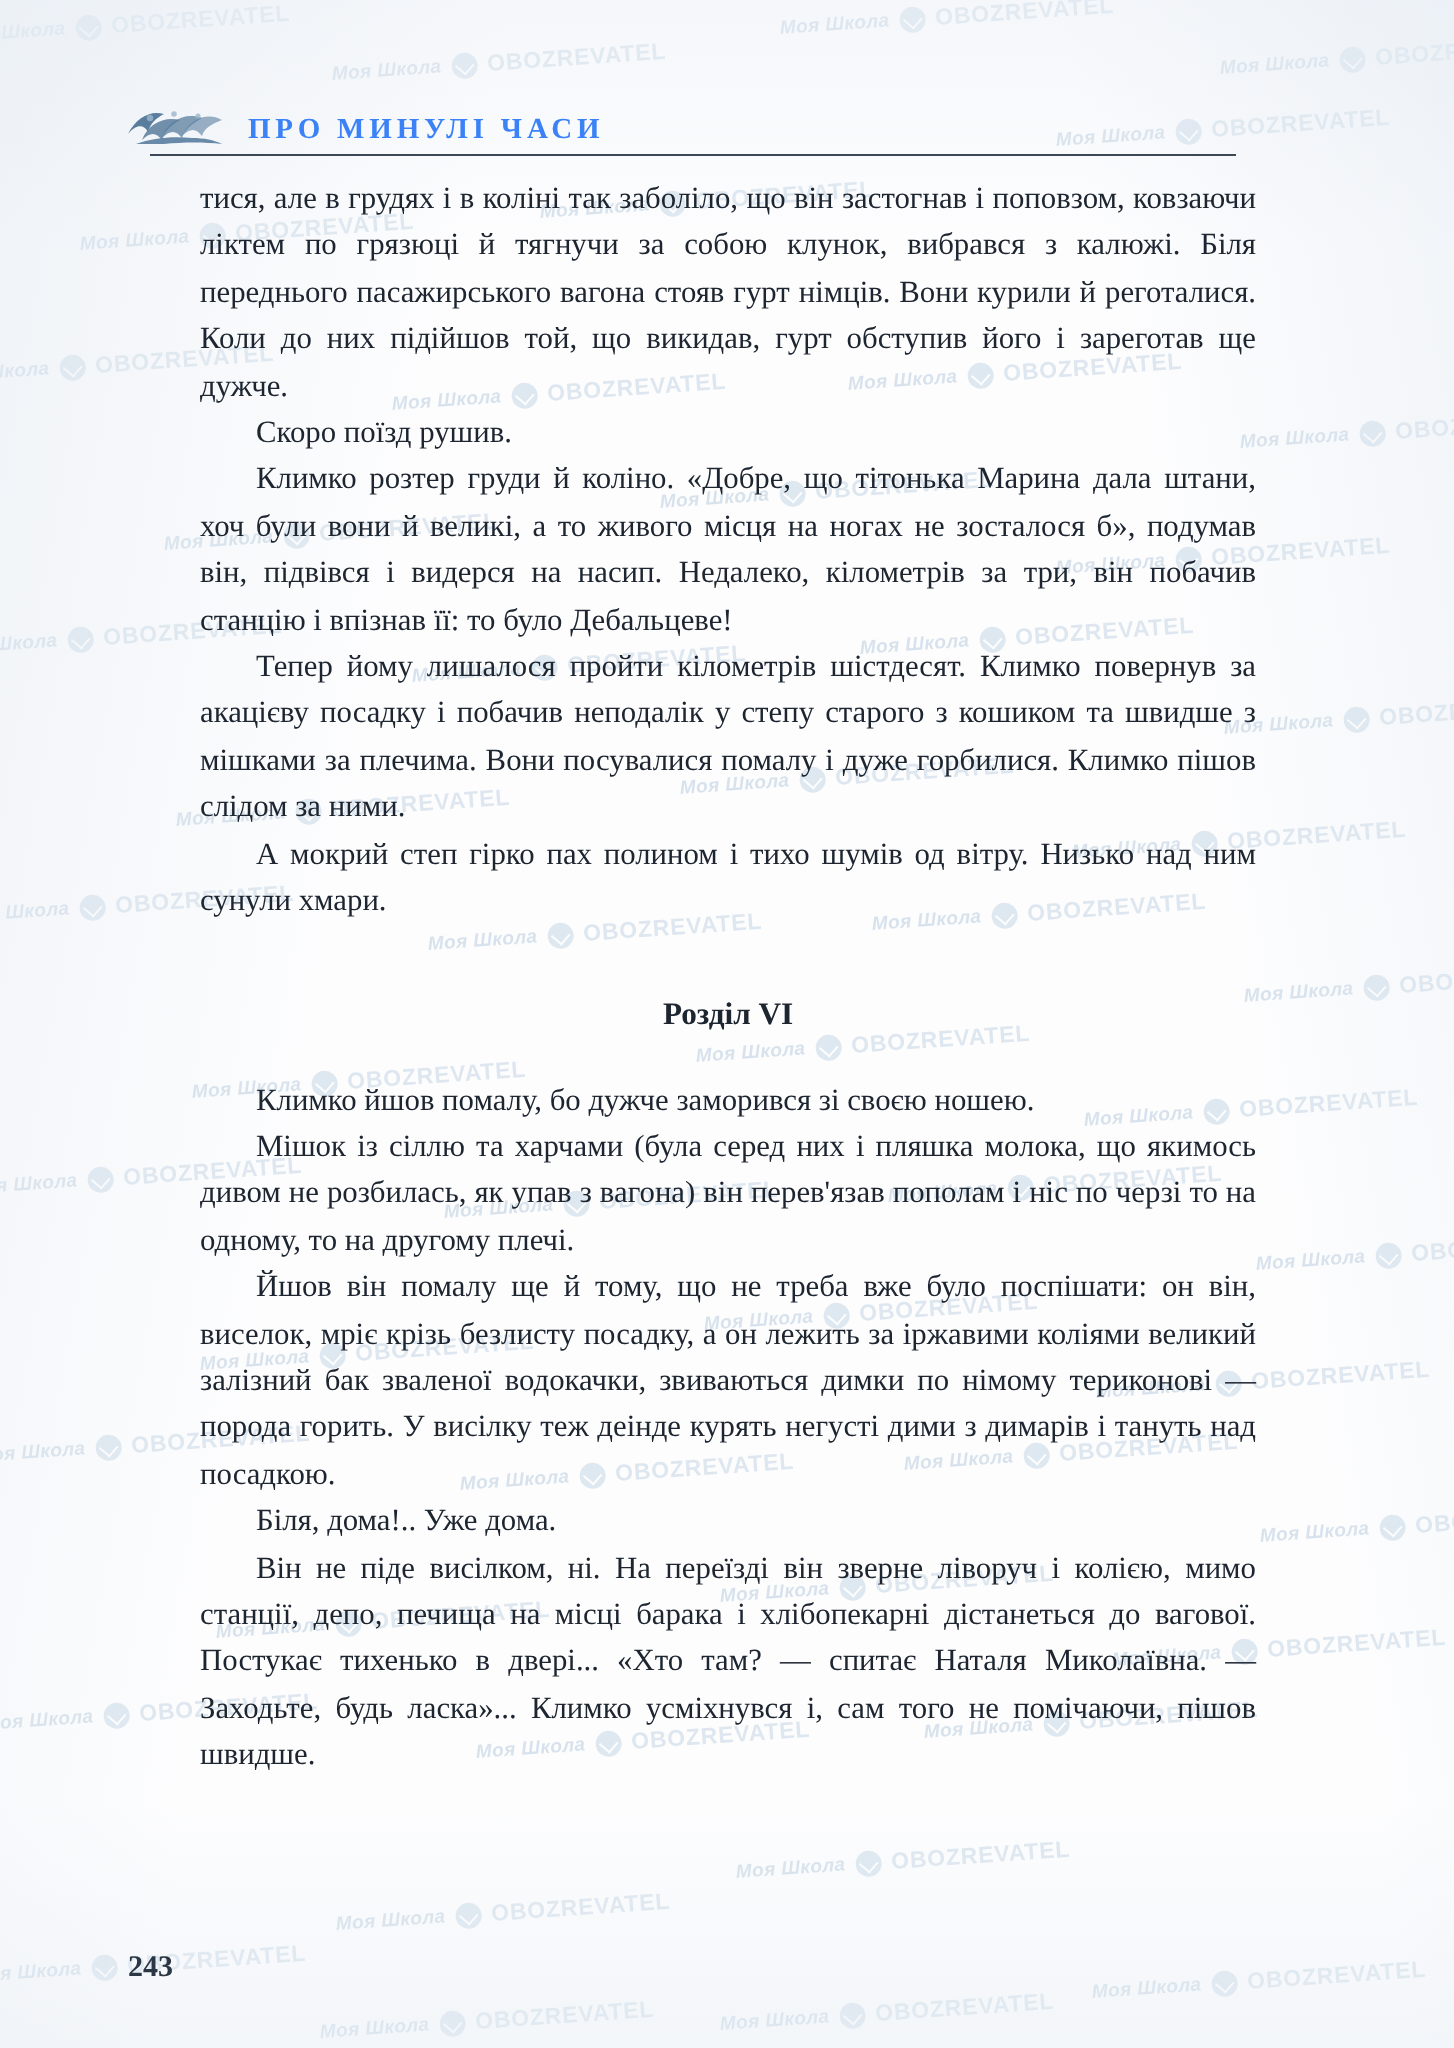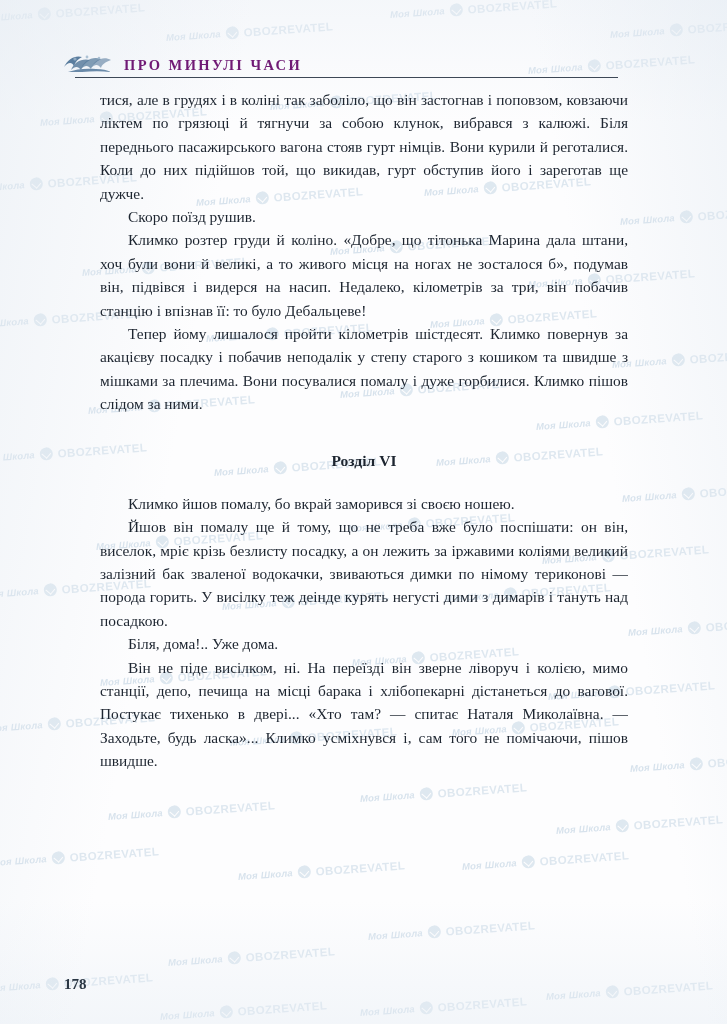--- a/index.html
+++ b/index.html
@@ -111,21 +111,21 @@
     height: 26px;
     flex: 0 0 auto;
     position: relative;
     bottom: 2px;
   }
   #running-head {
     font-family: "Liberation Serif", serif;
     font-weight: bold;
     font-size: 14.5px;
     letter-spacing: 2.4px;
-    color: #701a75;
+    color: #3b82f6;
     white-space: nowrap;
     padding-bottom: 2px;
   }
   #header-rule {
     position: absolute;
     left: 75px;
     top: 77px;
     width: 543px;
     height: 1.4px;
     background: #3d4856;
@@ -509,30 +509,32 @@
       <span id="running-head">ПРО МИНУЛІ ЧАСИ</span>
     </div>
     <div id="header-rule"></div>
 
     <div id="body-text">
 
       <p class="para noindent">тися, але в грудях і в коліні так заболіло, що він застогнав і поповзом, ковзаючи ліктем по грязюці й тягнучи за собою клунок, вибрався з калюжі. Біля переднього пасажирського вагона стояв гурт німців. Вони курили й реготалися. Коли до них підійшов той, що викидав, гурт обступив його і зареготав ще дужче.</p>
       <p class="para">Скоро поїзд рушив.</p>
       <p class="para">Климко розтер груди й коліно. «Добре, що тітонька Марина дала штани, хоч були вони й великі, а то живого місця на ногах не зосталося б», подумав він, підвівся і видерся на насип. Недалеко, кілометрів за три, він побачив станцію і впізнав її: то було Дебальцеве!</p>
       <p class="para">Тепер йому лишалося пройти кілометрів шістдесят. Климко повернув за акацієву посадку і побачив неподалік у степу старого з кошиком та швидше з мішками за плечима. Вони посувалися помалу і дуже горбилися. Климко пішов слідом за ними.</p>
+      <p class="para">А мокрий степ гірко пах полином і тихо шумів од вітру. Низько над ним сунули хмари.</p>
 
       <div class="gap-before-chapter"></div>
       <h2 id="chapter">Розділ VI</h2>
       <div class="gap-after-chapter"></div>
 
-      <p class="para">Климко йшов помалу, бо вкрай заморився зі своєю ношею.</p>
+      <p class="para">Климко йшов помалу, бо дужче заморився зі своєю ношею.</p>
+      <p class="para">Мішок із сіллю та харчами (була серед них і пляшка молока, що якимось дивом не розбилась, як упав з вагона) він перев'язав пополам і ніс по черзі то на одному, то на другому плечі.</p>
       <p class="para">Йшов він помалу ще й тому, що не треба вже було поспішати: он він, виселок, мріє крізь безлисту посадку, а он лежить за іржавими коліями великий залізний бак зваленої водокачки, звиваються димки по німому териконові — порода горить. У висілку теж деінде курять негусті дими з димарів і тануть над посадкою.</p>
       <p class="para">Біля, дома!.. Уже дома.</p>
       <p class="para">Він не піде висілком, ні. На переїзді він зверне ліворуч і колією, мимо станції, депо, печища на місці барака і хлібопекарні дістанеться до вагової. Постукає тихенько в двері... «Хто там? — спитає Наталя Миколаївна. — Заходьте, будь ласка»... Климко усміхнувся і, сам того не помічаючи, пішов швидше.</p>
 
     </div>
 
-    <div id="folio">178</div>
+    <div id="folio">243</div>
 
   </div>
 
   <div id="scan-tint"></div>
 </div>
 
 </body></html>

